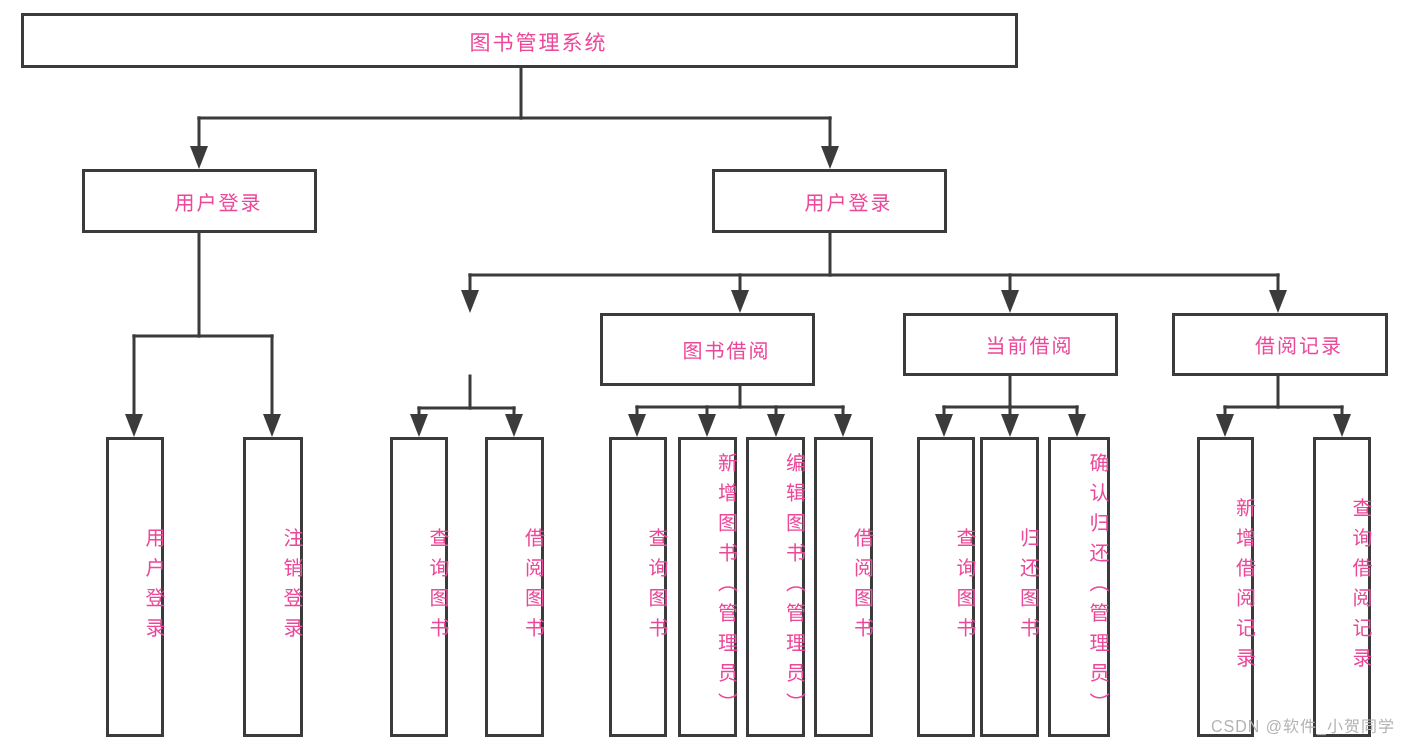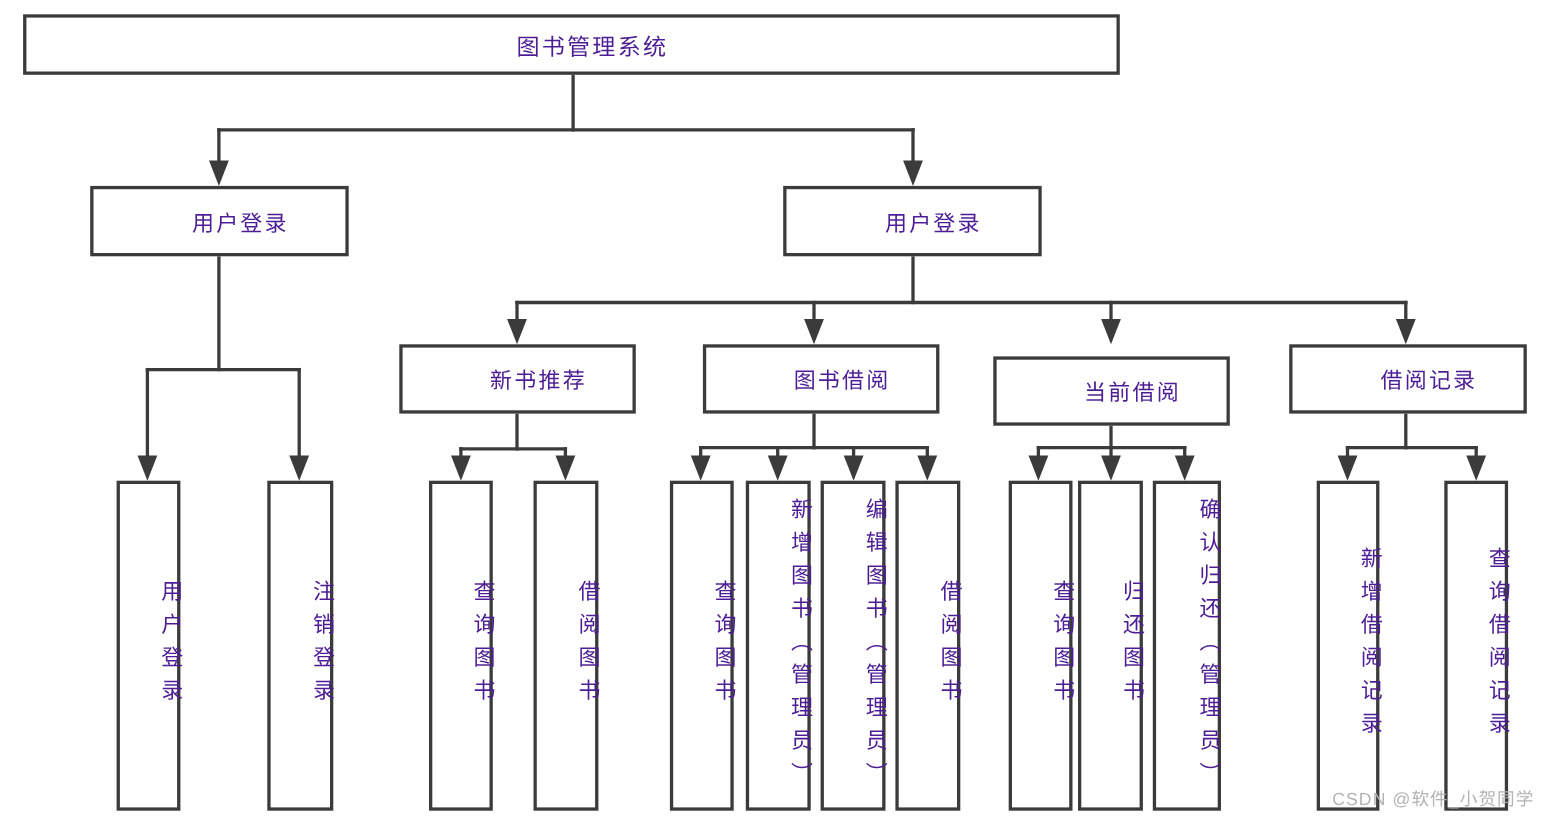--- a/index.html
+++ b/index.html
@@ -23,21 +23,21 @@
     height: 747px;
   }
   .node {
     position: absolute;
     box-sizing: border-box;
     border: 3px solid #3b3b3b;
     background: #ffffff;
     display: flex;
     align-items: center;
     justify-content: center;
-    color: #4c1d95;
+    color: #ec4899;
     padding-left: 38px;
   }
   .node.h span {
     font-size: 20px;
     letter-spacing: 2px;
     white-space: nowrap;
   }
   .node.root span {
     font-size: 21px;
     letter-spacing: 2px;
@@ -136,27 +136,24 @@
     <span>图书管理系统</span>
   </div>
 
   <div class="node h" style="left:82px;top:169px;width:235px;height:64px">
     <span>用户登录</span>
   </div>
   <div class="node h" style="left:712px;top:169px;width:235px;height:64px">
     <span>用户登录</span>
   </div>
 
-  <div class="node h" style="left:363px;top:313px;width:215px;height:63px">
-    <span>新书推荐</span>
-  </div>
-  <div class="node h" style="left:639px;top:313px;width:215px;height:63px">
+  <div class="node h" style="left:600px;top:313px;width:215px;height:73px">
     <span>图书借阅</span>
   </div>
-  <div class="node h" style="left:903px;top:324px;width:215px;height:63px">
+  <div class="node h" style="left:903px;top:313px;width:215px;height:63px">
     <span>当前借阅</span>
   </div>
   <div class="node h" style="left:1172px;top:313px;width:216px;height:63px">
     <span>借阅记录</span>
   </div>
 
   <div class="node v" style="left:106px;top:437px;width:58px;height:300px">
     <span>用户登录</span>
   </div>
   <div class="node v" style="left:243px;top:437px;width:60px;height:300px">

